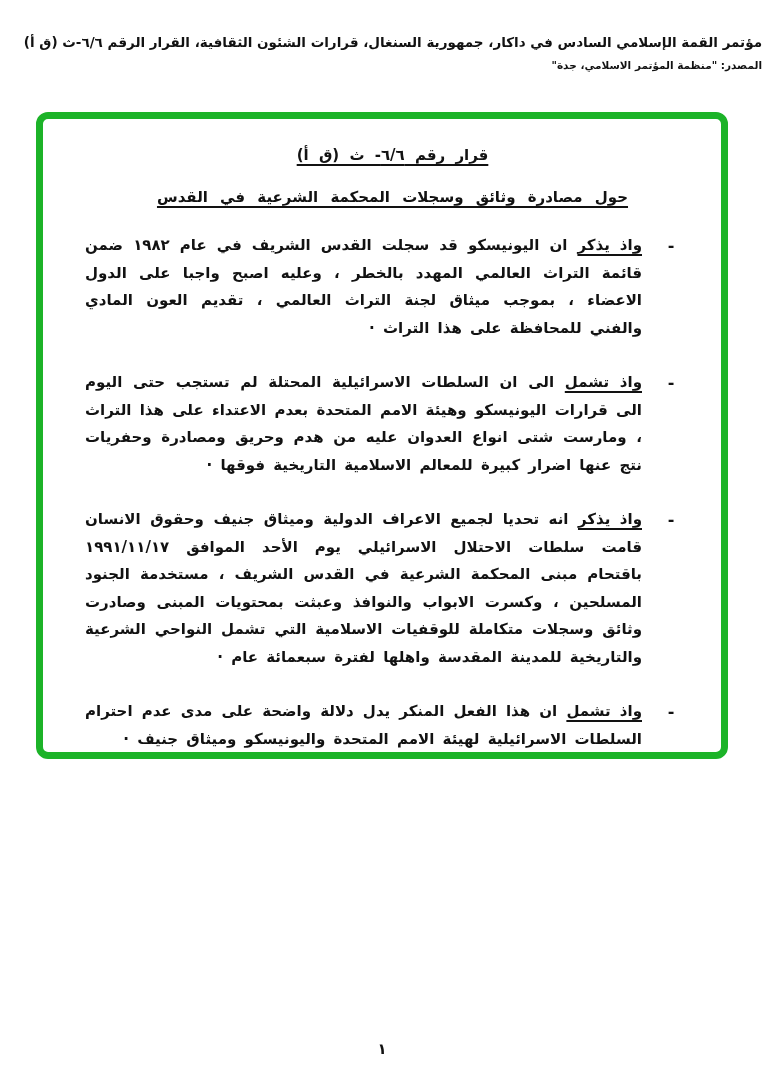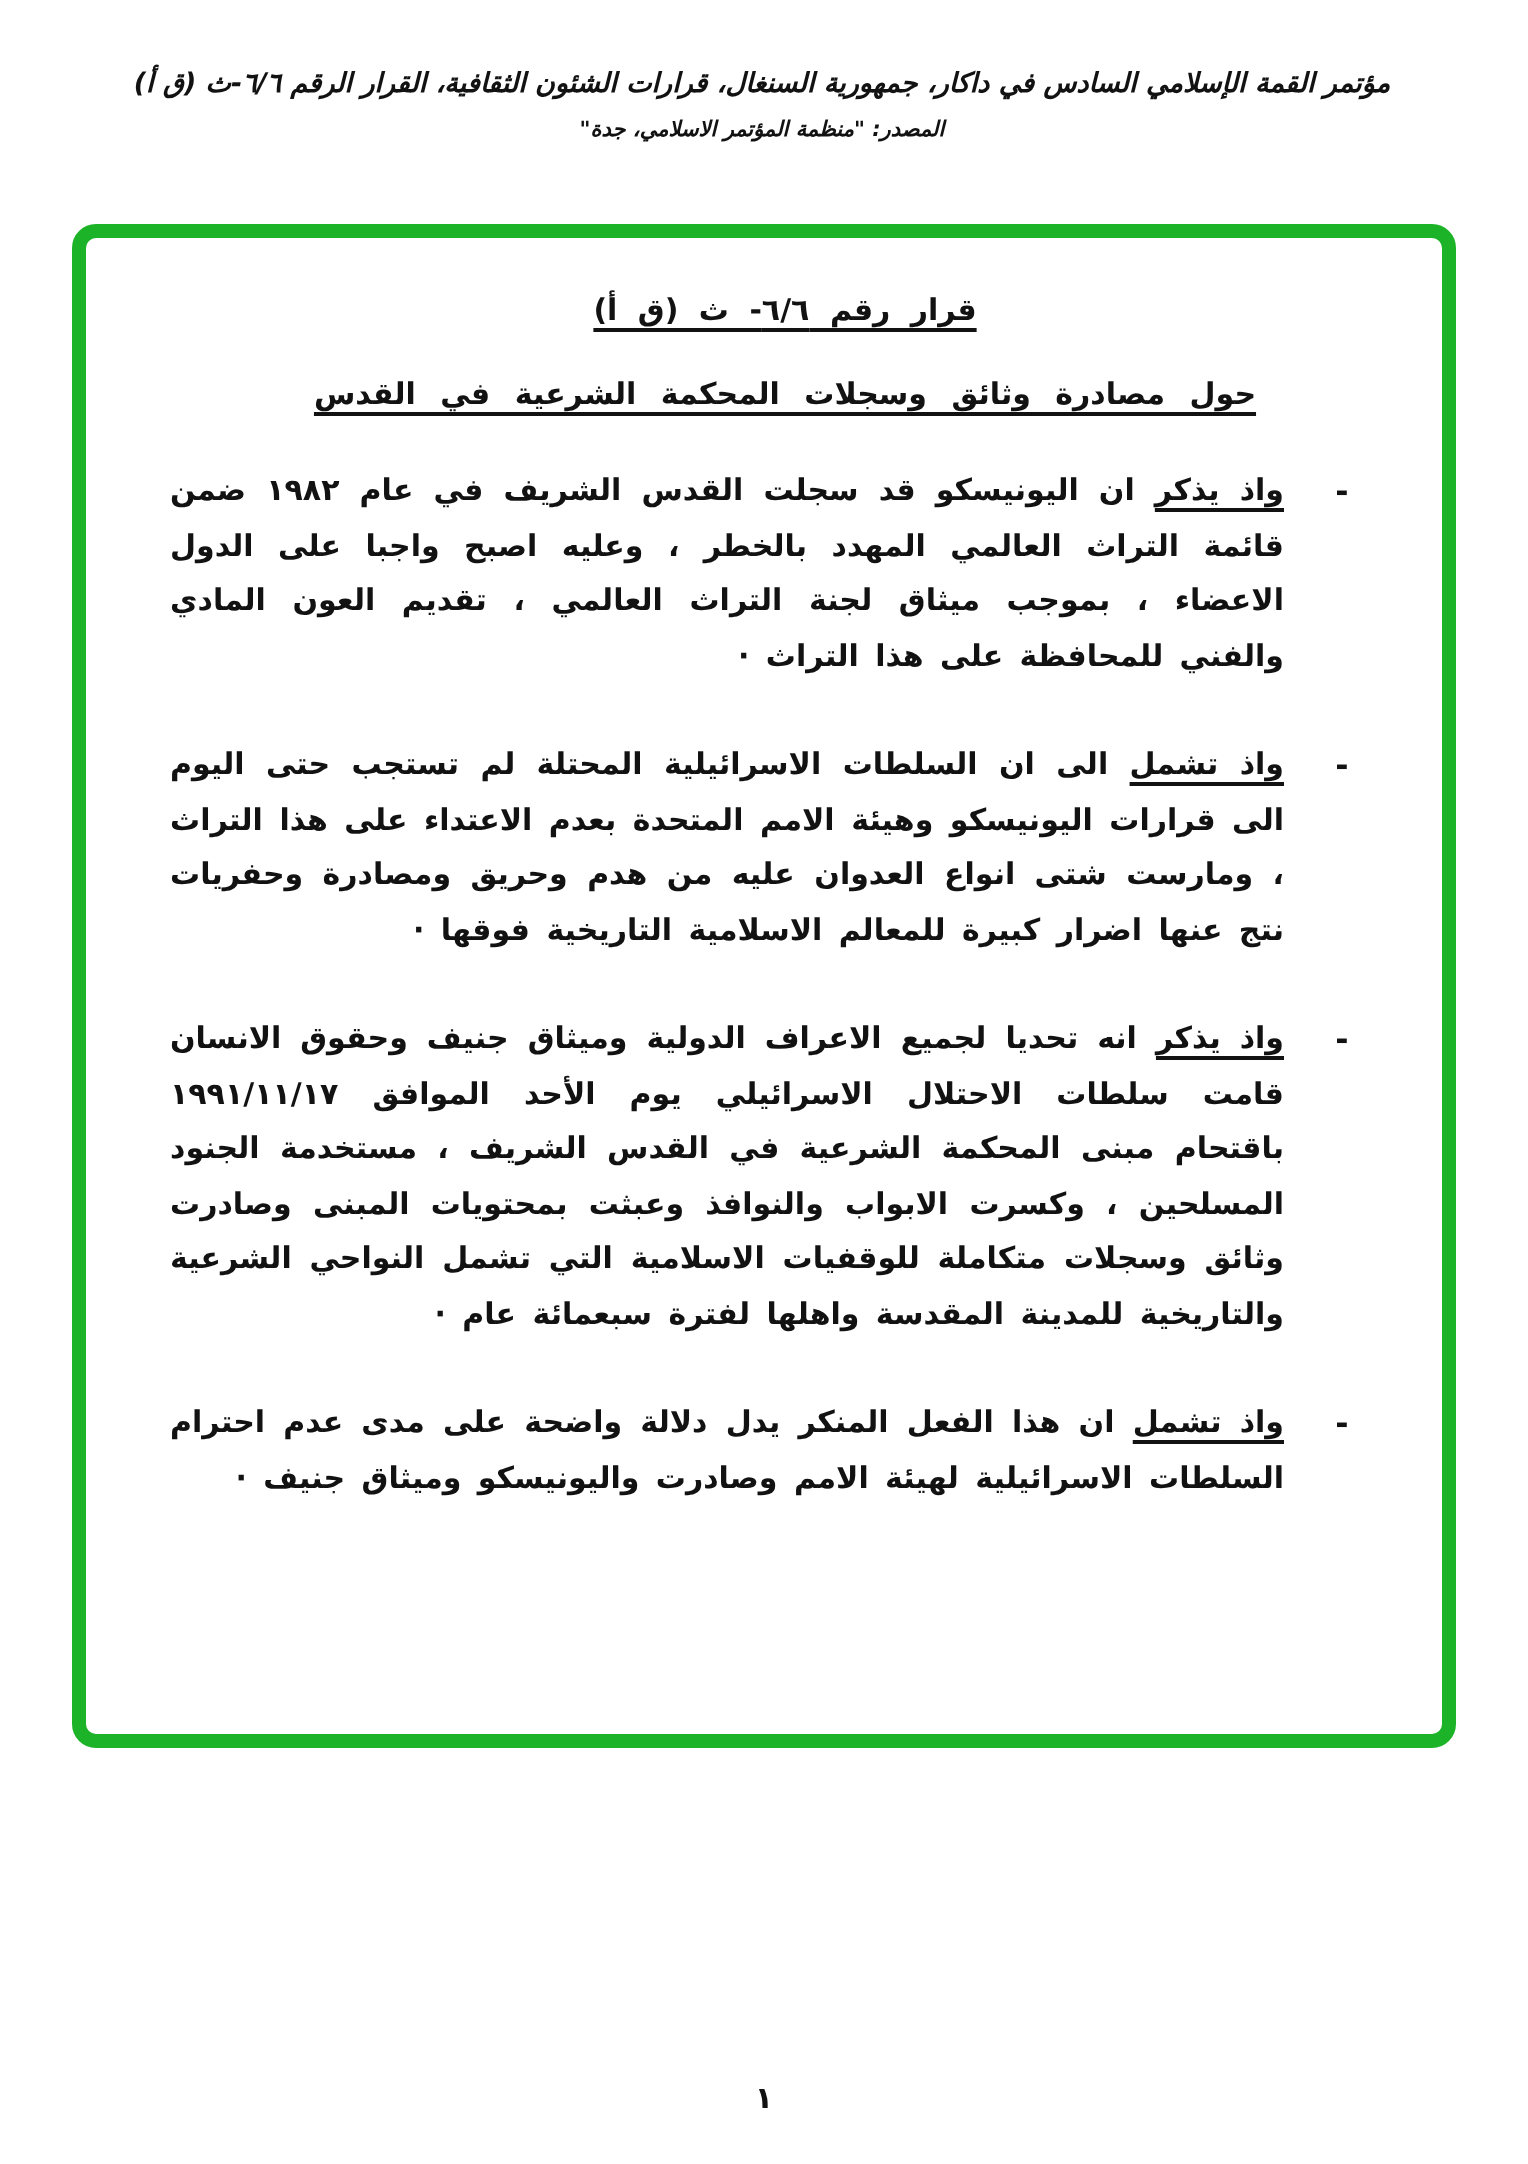--- a/index.html
+++ b/index.html
@@ -3,26 +3,26 @@
 <meta charset="utf-8">
 <style>
   :root { --green:#1cb328; --ink:#121212; }
   html,body { margin:0; padding:0; }
   body {
     width:764px; height:1082px; position:relative;
     background:#ffffff; color:var(--ink);
     font-family:"DejaVu Sans", sans-serif; font-weight:bold;
     overflow:hidden;
   }
-  .header { position:absolute; top:34px; left:0; right:2px; text-align:center; direction:rtl;font-style:italic; }
+  .header { position:absolute; top:34px; left:0; right:2px; text-align:right; direction:rtl; }
   .header-line1 { font-size:13.5px; letter-spacing:0.2px; }
   .header-line2 { font-size:10.5px; margin-top:9px; }
 
   .frame {
-    position:absolute; left:36px; top:112px; width:692px; height:762px;
+    position:absolute; left:36px; top:112px; width:692px; height:647px;
     border:7px solid var(--green); border-radius:12px; box-sizing:border-box;
     padding:22px 21px 0 42px;
   }
   .content { direction:rtl; }
 
   .title-block { text-align:center; margin-top:4px; }
   .title-line1 {
     display:inline-block; font-size:15px; word-spacing:5px;
     text-decoration:underline; text-underline-offset:4px; text-decoration-thickness:2px;
   }
@@ -79,20 +79,20 @@
         <p class="btext"><span class="lead">واذ تشمل</span><span> الى ان السلطات الاسرائيلية المحتلة لم تستجب حتى اليوم الى قرارات اليونيسكو وهيئة الامم المتحدة بعدم الاعتداء على هذا التراث ، ومارست شتى انواع العدوان عليه من هدم وحريق ومصادرة وحفريات نتج عنها اضرار كبيرة للمعالم الاسلامية التاريخية فوقها ·</span></p>
       </div>
 
       <div class="bullet">
         <span class="dash">-</span>
         <p class="btext"><span class="lead">واذ يذكر</span><span> انه تحديا لجميع الاعراف الدولية وميثاق جنيف وحقوق الانسان قامت سلطات الاحتلال الاسرائيلي يوم الأحد الموافق ١٩٩١/١١/١٧ باقتحام مبنى المحكمة الشرعية في القدس الشريف ، مستخدمة الجنود المسلحين ، وكسرت الابواب والنوافذ وعبثت بمحتويات المبنى وصادرت وثائق وسجلات متكاملة للوقفيات الاسلامية التي تشمل النواحي الشرعية والتاريخية للمدينة المقدسة واهلها لفترة سبعمائة عام ·</span></p>
       </div>
 
       <div class="bullet">
         <span class="dash">-</span>
-        <p class="btext"><span class="lead">واذ تشمل</span><span> ان هذا الفعل المنكر يدل دلالة واضحة على مدى عدم احترام السلطات الاسرائيلية لهيئة الامم وصادرت واليونيسكو وميثاق جنيف ·</span></p>
+        <p class="btext"><span class="lead">واذ تشمل</span><span> ان هذا الفعل المنكر يدل دلالة واضحة على مدى عدم احترام السلطات الاسرائيلية لهيئة الامم المتحدة واليونيسكو وميثاق جنيف ·</span></p>
       </div>
 
     </div>
   </div>
 </div>
 
 <div class="page-number">١</div>
 
 </body></html>

